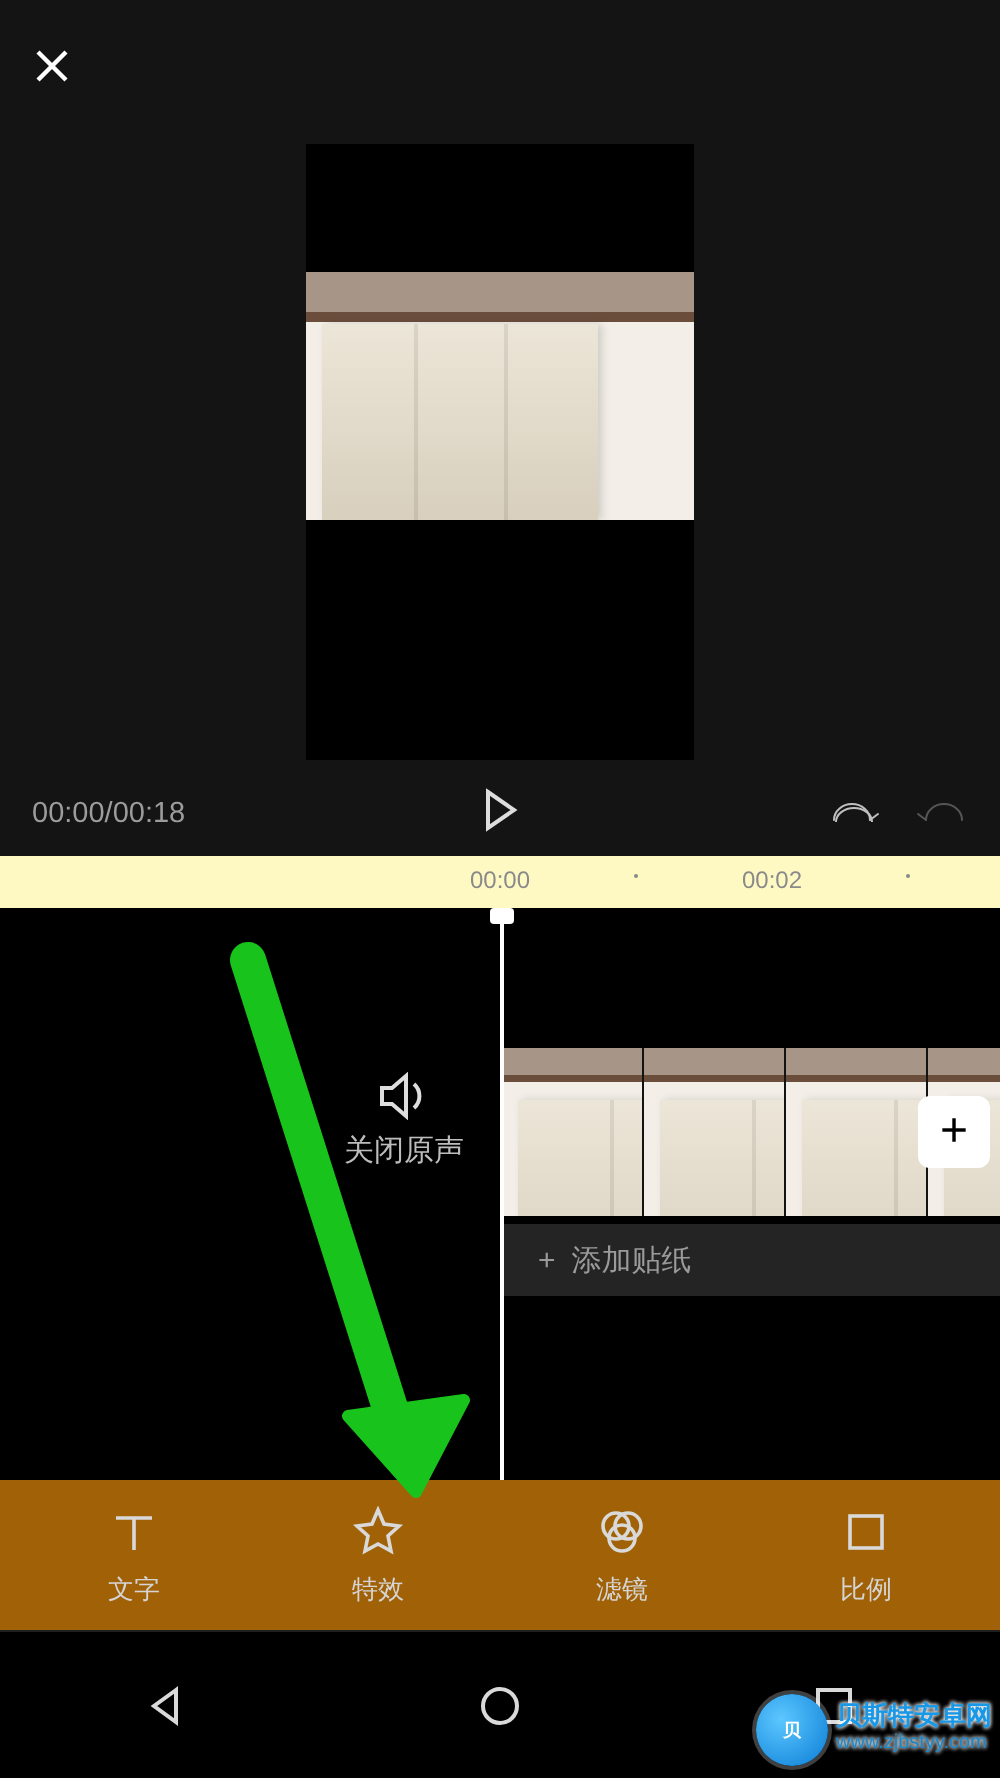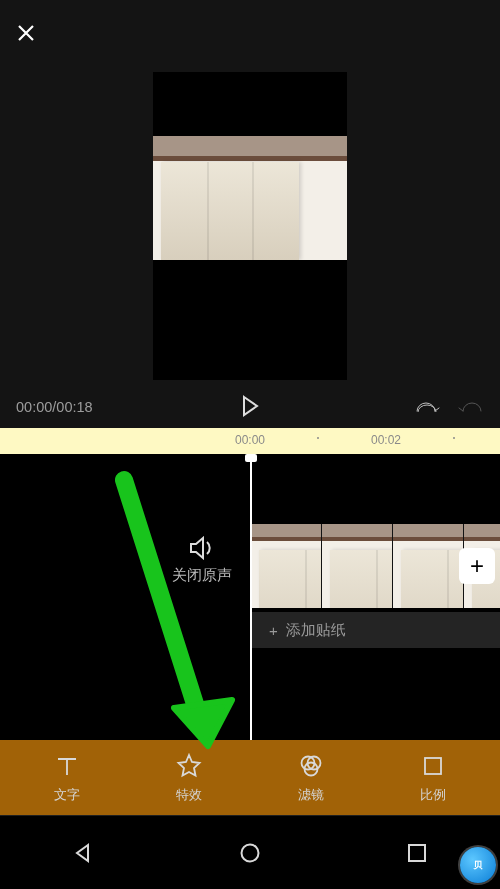--- a/index.html
+++ b/index.html
@@ -219,13 +219,17 @@
     <filter id="sh">
         <feDropShadow dx="0" dy="0" stdDeviation="1" flood-color="#0a0"></feDropShadow>
       </filter>
   </defs>
   <path d="M20 10 L98 256" stroke="#18c41c" stroke-width="18" fill="none" stroke-linecap="round"></path>
   <path d="M70 238 L104 276 L128 230 Z" fill="#18c41c" stroke="#18c41c" stroke-width="6" stroke-linejoin="round"></path>
 </svg>
 
 <div class="watermark">
   <div class="wm-badge">贝</div>
+  <div class="wm-text">
+    <div class="l1">贝斯特安卓网</div>
+    <div class="l2">www.zjbstyy.com</div>
+  </div>
 </div>
 
 </body></html>

